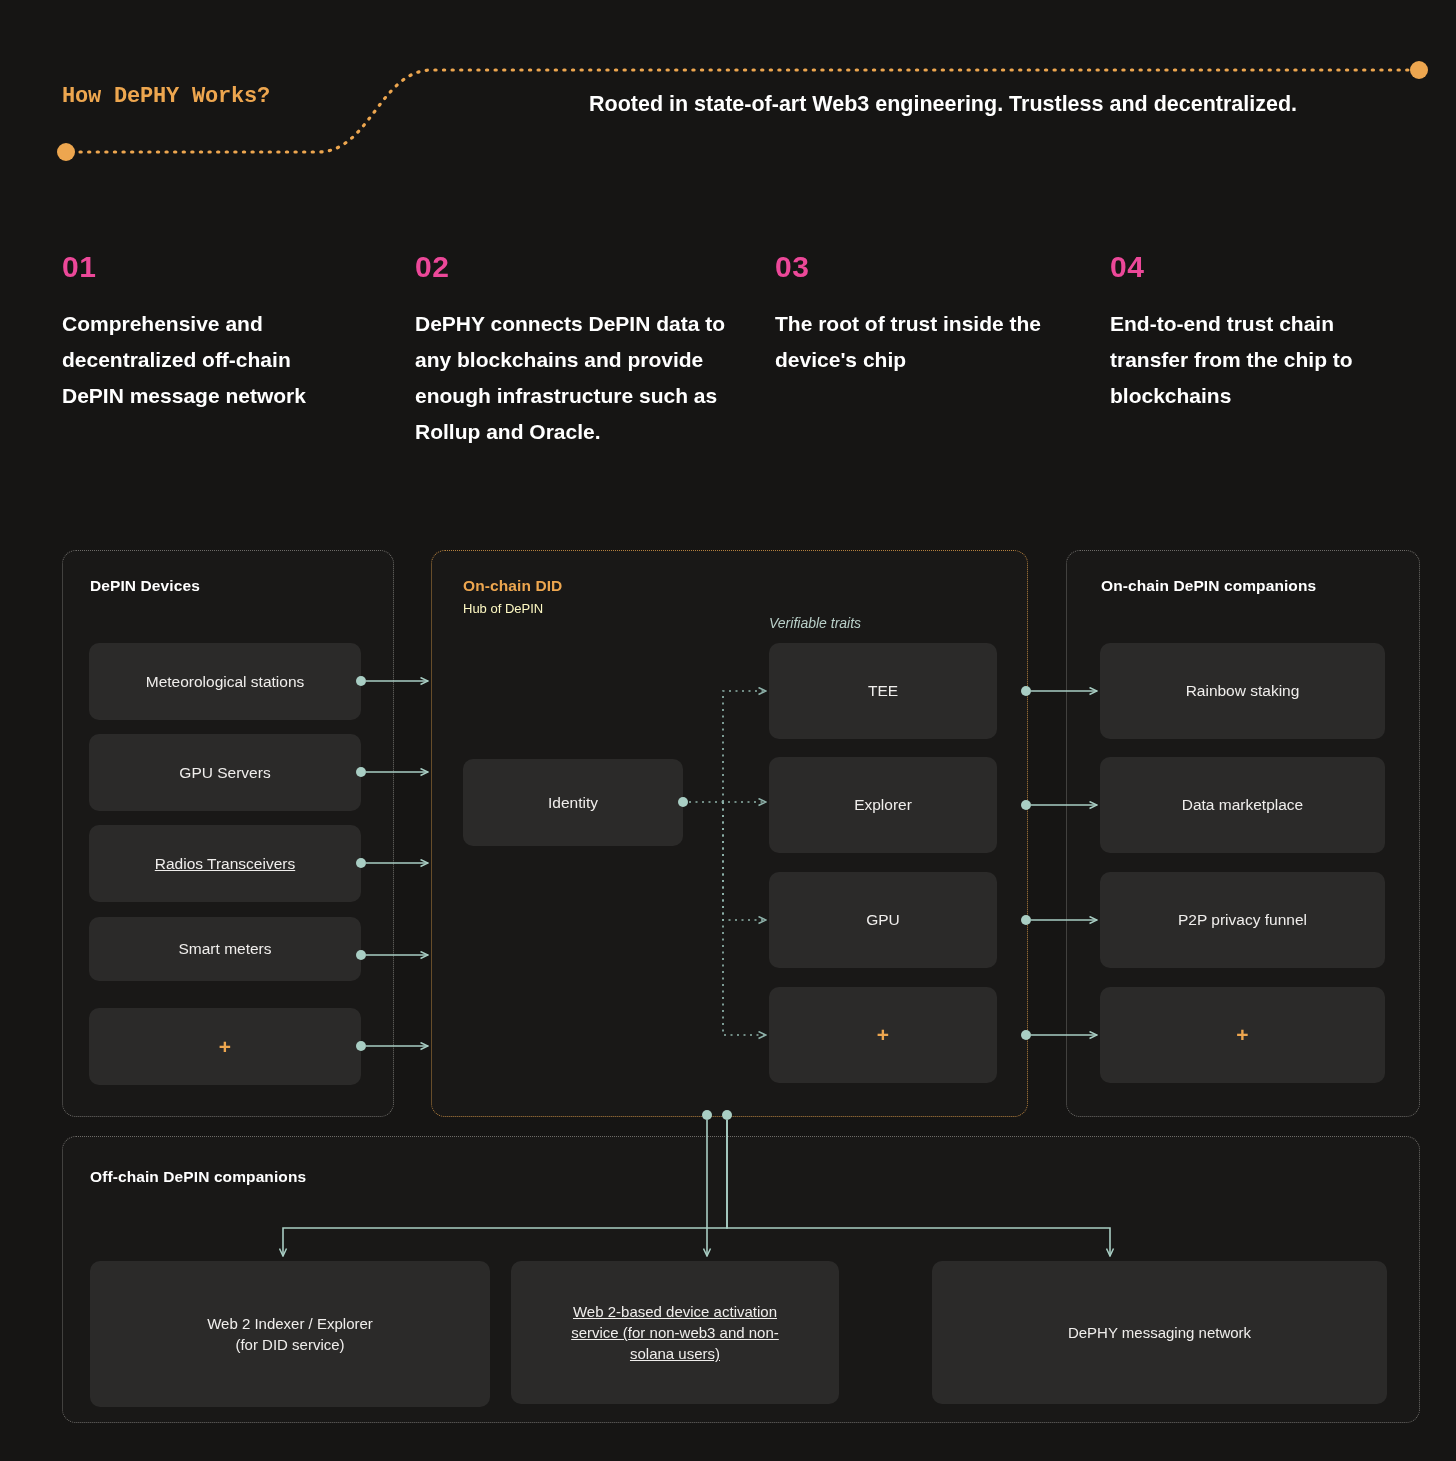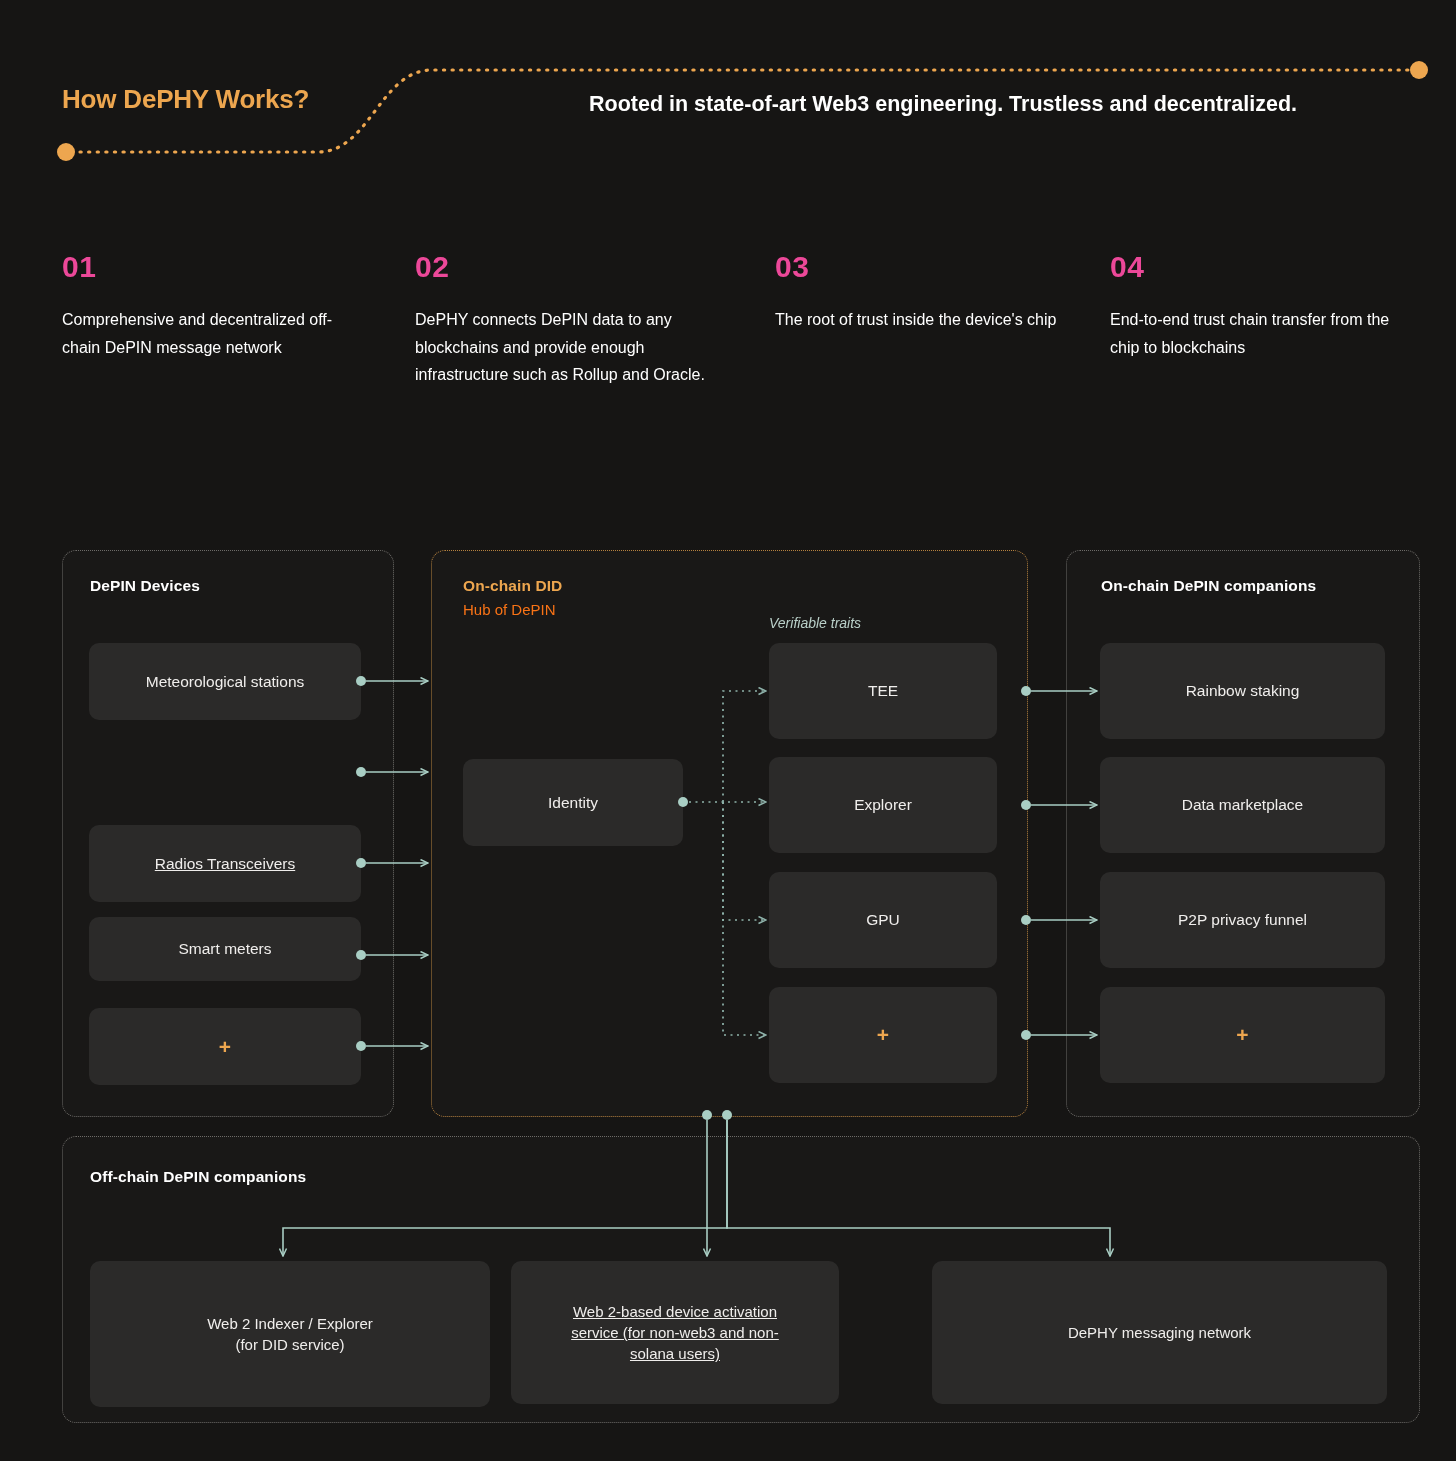--- a/index.html
+++ b/index.html
@@ -9,58 +9,59 @@
     font-family:"Liberation Sans", sans-serif;
     color:#f2f0ee;
     overflow:hidden;
     position:relative;
   }
   .stage{position:absolute;inset:0;}
 
   
   .hdr-title{
     position:absolute;left:62px;top:84px;
-    font-size:26px;font-weight:bold;letter-spacing:-0.2px;
+    font-size:22px;font-weight:bold;letter-spacing:-0.2px;
     color:#eda64f;
+    font-family:Liberation Mono, monospace;
   }
   .hdr-sub{
     position:absolute;left:589px;top:92px;
     font-size:21.5px;font-weight:bold;color:#ffffff;
     white-space:nowrap;
   }
   .hdr-svg{position:absolute;left:0;top:0;width:1456px;height:200px;}
 
   
   .steps{position:absolute;left:0;top:0;width:1456px;height:500px;}
   .step{position:absolute;top:252px;}
   .step .num{
     font-size:30px;font-weight:bold;color:#ec4899;letter-spacing:0.5px;
     line-height:1;margin-bottom:24px;
   }
   .step .txt{
-    font-size:16px;font-weight:normal;color:#ffffff;line-height:1.72;
+    font-size:21px;font-weight:bold;color:#ffffff;line-height:1.72;
   }
   .s1{left:62px;width:290px;}
   .s2{left:415px;width:320px;}
   .s3{left:775px;width:300px;}
   .s4{left:1110px;width:290px;}
 
   
   .diagram{position:absolute;left:0;top:0;width:1456px;height:1461px;}
   .panel{position:absolute;border-radius:14px;background:#191817;}
   .panel.gray{border:1.5px dotted #6d6b68;}
   .panel.orange{border:1.5px dotted #b5813f;}
 
   .panel-title{
     position:absolute;font-size:15.5px;font-weight:bold;color:#ffffff;
     letter-spacing:0.1px;white-space:nowrap;
   }
   .panel-title.accent{color:#eda64f;}
   .panel-sub{
-    position:absolute;font-size:15px;color:#f97316;font-weight:normal;
+    position:absolute;font-size:13px;color:#fef9c3;font-weight:normal;
     white-space:nowrap;
   }
   .mini-label{
     position:absolute;font-size:14px;color:#b9cfc8;font-weight:normal;
     white-space:nowrap;
     font-style:italic;
   }
 
   .node{
     position:absolute;border-radius:10px;background:#2b2a29;
@@ -109,20 +110,21 @@
       <div class="txt">End-to-end trust chain transfer from the chip to blockchains</div>
     </div>
   </div>
 
   <div class="diagram">
 
     <div class="panel gray" style="left:62px;top:550px;width:330px;height:565px;"></div>
     <div class="panel-title" style="left:90px;top:577px;">DePIN Devices</div>
 
     <div class="node" style="left:89px;top:643px;width:272px;height:77px;">Meteorological stations</div>
+    <div class="node" style="left:89px;top:734px;width:272px;height:77px;">GPU Servers</div>
     <div class="node" style="left:89px;top:825px;width:272px;height:77px;text-decoration:underline;">Radios Transceivers</div>
     <div class="node" style="left:89px;top:917px;width:272px;height:64px;">Smart meters</div>
     <div class="node plus" style="left:89px;top:1008px;width:272px;height:77px;">+</div>
 
     <div class="panel orange" style="left:431px;top:550px;width:595px;height:565px;"></div>
     <div class="panel-title accent" style="left:463px;top:577px;">On-chain DID</div>
     <div class="panel-sub" style="left:463px;top:601px;">Hub of DePIN</div>
 
     <div class="node" style="left:463px;top:759px;width:220px;height:87px;">Identity</div>
 

